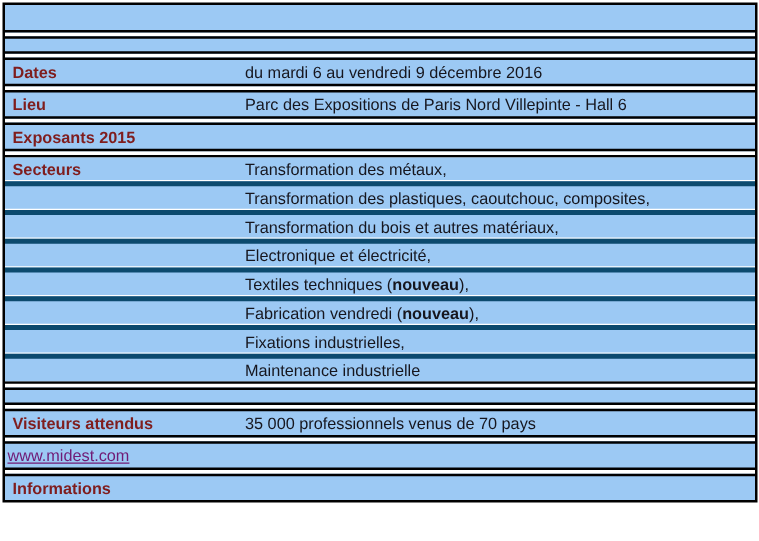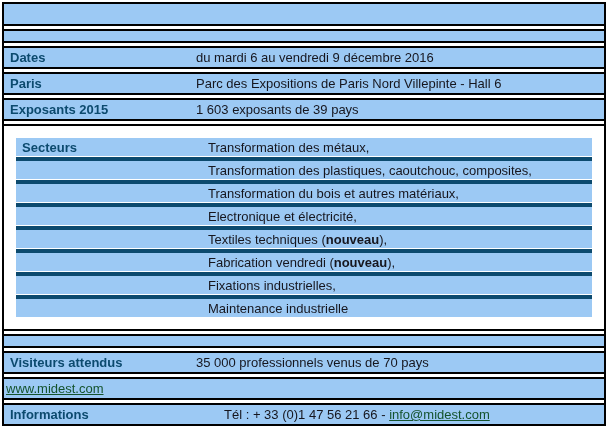--- a/index.html
+++ b/index.html
@@ -28,36 +28,36 @@
     color: #16161E;
   }
   .mrow.first { margin-top: 0; border-top: 0; }
   .mrow.last  { margin-bottom: 0; border-bottom: 0; gap: 28px; }
   .mrow.empty-tall { min-height: 20px; }
   .mrow.empty-thin { min-height: 10px; }
   .label {
     width: 184px;
     padding-left: 6px;
     font-weight: bold;
-    color: #0c4a6e;
+    color: #7f1d1d;
     flex: 0 0 auto;
     white-space: nowrap;
   }
   .value { flex: 1 1 auto; padding-left: 2px; white-space: nowrap; }
   .value b { font-weight: bold; }
   a.doc-link {
-    color: #14532d;
+    color: #701a75;
     text-decoration: underline;
     cursor: pointer;
   }
   
   .mrow.block {
     display: block;
     background: #ffffff;
-    padding: 12px;
+    padding: 0;
   }
   .srow {
     display: flex;
     align-items: center;
     height: 18px;
     background: #9CC9F4;
     font-size: 13px;
     color: #16161E;
     margin: 1px 0;
   }
@@ -73,27 +73,26 @@
   <div class="mrow first empty-tall"></div>
 
   <div class="mrow empty-thin"></div>
 
   <div class="mrow">
     <div class="label">Dates</div>
     <div class="value">du mardi 6 au vendredi 9 décembre 2016</div>
   </div>
 
   <div class="mrow">
-    <div class="label">Paris</div>
+    <div class="label">Lieu</div>
     <div class="value">Parc des Expositions de Paris Nord Villepinte - Hall 6</div>
   </div>
 
   <div class="mrow">
     <div class="label">Exposants 2015</div>
-    <div class="value">1 603 exposants de 39 pays</div>
   </div>
 
   <div class="mrow block">
     <div class="srow">
       <div class="label">Secteurs</div>
       <div class="value"><span>Transformation des métaux,</span><b></b><span></span></div>
     </div>
     <div class="srow">
       <div class="label"></div>
       <div class="value"><span>Transformation des plastiques, caoutchouc, composites,</span><b></b><span></span></div>
@@ -130,16 +129,15 @@
     <div class="label">Visiteurs attendus</div>
     <div class="value">35 000 professionnels venus de 70 pays</div>
   </div>
 
   <div class="mrow">
     <div class="value"><a class="doc-link">www.midest.com</a></div>
   </div>
 
   <div class="mrow last">
     <div class="label">Informations</div>
-    <div class="value"><span>Tél : + 33 (0)1 47 56 21 66 - </span><a class="doc-link">info@midest.com</a></div>
   </div>
 
 </div>
 
 </body></html>

